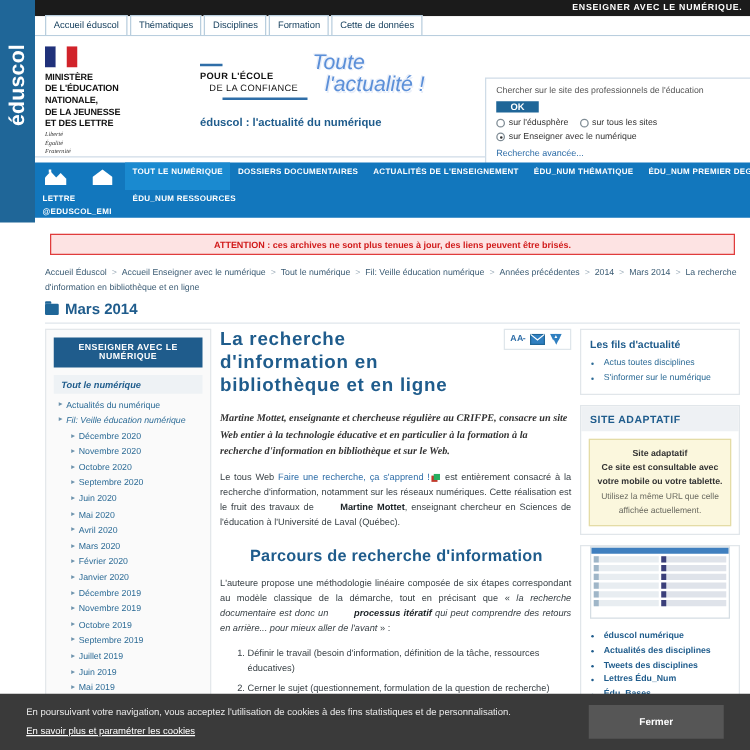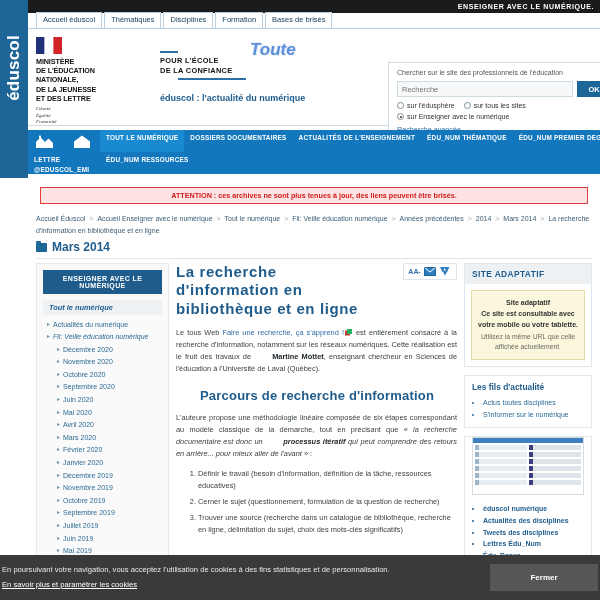--- a/index.html
+++ b/index.html
@@ -57,27 +57,27 @@
     font-size:7.2px; font-weight:bold; color:#111; line-height:1.28;
     letter-spacing:-.1px;
   }
   .devise {
     margin-top:3px; font-size:5px; color:#333; line-height:1.3;
     font-style:italic; font-family:"Liberation Serif", serif;
   }
   .ecole-block { position:absolute; left:132px; top:22px; width:86px; }
   .ecole-rule-top { width:18px; height:2px; background:#2f6ea8; margin-bottom:3px; }
   .ecole-l1 { font-size:7.4px; font-weight:bold; color:#111; letter-spacing:.3px; }
-  .ecole-l2 { font-size:7.4px; font-weight:bold; color:#111; letter-spacing:.3px;
-              text-align:left; margin-top:1px; }
+  .ecole-l2 { font-size:7.4px; font-weight:normal; color:#111; letter-spacing:.3px;
+              text-align:center; margin-top:1px; }
   .ecole-rule-bot { width:68px; height:2px; background:#2f6ea8; margin-top:3px; margin-left:18px; }
 
   .actu-art {
     position:absolute; left:222px; top:12px; width:130px;
-    color:#5b8fd8; font-weight:bold; font-style:italic;
+    color:#5b8fd8; font-weight:normal; font-style:italic;
     font-size:17px; line-height:1.05;
     text-shadow: 1px 1px 0 #e8eef9, -1px -1px 0 #e8eef9;
   }
   .actu-art .l2 { padding-left:10px; }
 
   .tagline {
     position:absolute; left:132px; top:64px;
     font-size:9px; font-weight:bold; color:#1f5c8c;
   }
 
@@ -242,21 +242,21 @@
   .thumb-body { flex:1; display:flex; gap:2px; padding:2px; }
   .thumb-col { flex:1; display:flex; flex-direction:column; gap:2px; }
   .thumb-line { height:5px; background:#e8edf1; border-left:4px solid #9fb6c8; }
   .thumb-col.dark .thumb-line { border-left-color:#3b3f7a; background:#dfe3ea; }
   .panel-ul.bold li { font-weight:bold; color:#1f5c8c; }
 
   
   .cookie {
     position:absolute; left:0; bottom:0; width:600px; height:45px;
     background:#3a3a3a; color:#e9e9e9;
-    display:flex; align-items:center; padding:0 2px;
+    display:flex; align-items:center; padding:0 21px;
   }
   .cookie-text { font-size:7.6px; line-height:1.9; flex:1; }
   .cookie-link { font-size:7.6px; color:#fff; text-decoration:underline; display:block; }
   .cookie-btn {
     width:108px; height:27px; background:#565656; color:#fff; border:none;
     font-size:8px; font-weight:bold; cursor:pointer; font-family:inherit;
   }
 </style>
 </head>
 <body>
@@ -269,21 +269,21 @@
 
   <div class="rail">
     <div class="rail-text">éduscol</div>
   </div>
 
   <div class="tabstrip">
     <div class="tab">Accueil éduscol</div>
     <div class="tab">Thématiques</div>
     <div class="tab">Disciplines</div>
     <div class="tab">Formation</div>
-    <div class="tab">Bases de brisés</div>
+    <div class="tab">Cette de données</div>
   </div>
 
   <div class="header">
 
     <div class="logo-block">
       <svg class="flag" viewBox="0 0 26 17">
         <rect x="0" y="0" width="8.6" height="17" fill="#20317a"></rect>
         <rect x="8.6" y="0" width="8.8" height="17" fill="#ffffff"></rect>
         <rect x="17.4" y="0" width="8.6" height="17" fill="#d1232a"></rect>
       </svg>
@@ -303,28 +303,28 @@
 
     <div class="ecole-block">
       <div class="ecole-rule-top"></div>
       <div class="ecole-l1">POUR L'ÉCOLE</div>
       <div class="ecole-l2">DE LA CONFIANCE</div>
       <div class="ecole-rule-bot"></div>
     </div>
 
     <div class="actu-art">
       <div>Toute</div>
+      <div class="l2">l'actualité !</div>
     </div>
 
     <div class="tagline">éduscol : l'actualité du numérique</div>
 
     <div class="searchbox">
       <div class="search-legend">Chercher sur le site des professionnels de l'éducation</div>
       <div class="search-row">
-        <input class="search-input" type="text" placeholder="Recherche" style="">
         <button class="search-ok">OK</button>
       </div>
       <div class="radio-row">
         <span class="radio"></span>
         <span class="radio-label">sur l'édusphère</span>
         <span class="radio"></span>
         <span class="radio-label">sur tous les sites</span>
       </div>
       <div class="radio-row second">
         <span class="radio checked"></span>
@@ -473,20 +473,21 @@
           <path d="M0.5 0.5 L6 5 L11.5 0.5" fill="none" stroke="#fff" stroke-width="1"></path>
         </svg>
         <svg width="12" height="9" viewBox="0 0 12 9">
           <path d="M0 0 L2.6 5.4 L5.2 0 Z" fill="#2f7fc0"></path>
           <path d="M4.2 0 L6.8 5.4 L9.4 0 Z" fill="#2f7fc0"></path>
           <path d="M2.4 3.4 L5 8.8 L7.6 3.4 Z" fill="#2f7fc0"></path>
         </svg>
       </div>
     </div>
 
+    <div class="chapo">Martine Mottet, enseignante et chercheuse régulière au CRIFPE, consacre un site Web entier à la technologie éducative et en particulier à la formation à la recherche d'information en bibliothèque et sur le Web.</div>
 
     <div class="para">
       <span>Le tous Web </span><a href="#">Faire une recherche, ça s'apprend !</a><svg width="7" height="7" viewBox="0 0 7 7" style="vertical-align:middle;margin:0 1px">
           <rect x="0" y="1.5" width="5" height="5" fill="#c0392b"></rect>
           <rect x="2" y="0" width="5" height="5" fill="#27ae60"></rect>
         </svg><span> est entièrement consacré à la recherche d'information, notamment sur les réseaux numériques. Cette réalisation est le fruit des travaux de </span><b>Martine Mottet</b><span>, enseignant chercheur en Sciences de l'éducation à l'Université de Laval (Québec).</span>
     </div>
 
     <div class="h2">Parcours de recherche d'information</div>
 
@@ -495,41 +496,41 @@
     </div>
 
     <ol class="ol" id="steps-list">
         <li>Définir le travail (besoin d'information, définition de la tâche, ressources éducatives)</li>
         <li>Cerner le sujet (questionnement, formulation de la question de recherche)</li>
         <li>Trouver une source (recherche dans un catalogue de bibliothèque, recherche en ligne, délimitation du sujet, choix des mots-clés significatifs)</li>
       </ol>
   </div>
 
   <div class="col-right">
+
+    <div class="panel">
+      <div class="panel-title">Les fils d'actualité</div>
+      <ul class="panel-ul" id="feeds-list">
+          <li>Actus toutes disciplines</li>
+          <li>S'informer sur le numérique</li>
+        </ul>
+    </div>
 
     <div class="panel">
       <div class="panel-title grey">SITE ADAPTATIF</div>
       <div class="adaptbox">
         <div class="adapt-strong">
             <div>Site adaptatif</div>
             <div>Ce site est consultable avec votre mobile ou votre tablette.</div>
           </div>
         <div class="adapt-soft">Utilisez la même URL que celle affichée actuellement.</div>
       </div>
     </div>
 
     <div class="panel">
-      <div class="panel-title">Les fils d'actualité</div>
-      <ul class="panel-ul" id="feeds-list">
-          <li>Actus toutes disciplines</li>
-          <li>S'informer sur le numérique</li>
-        </ul>
-    </div>
-
-    <div class="panel">
       <div class="thumb">
         <div class="thumb-bar"></div>
         <div class="thumb-body">
           <div class="thumb-col">
             <div class="thumb-line"></div>
             <div class="thumb-line"></div>
             <div class="thumb-line"></div>
             <div class="thumb-line"></div>
             <div class="thumb-line"></div>
             <div class="thumb-line"></div>

